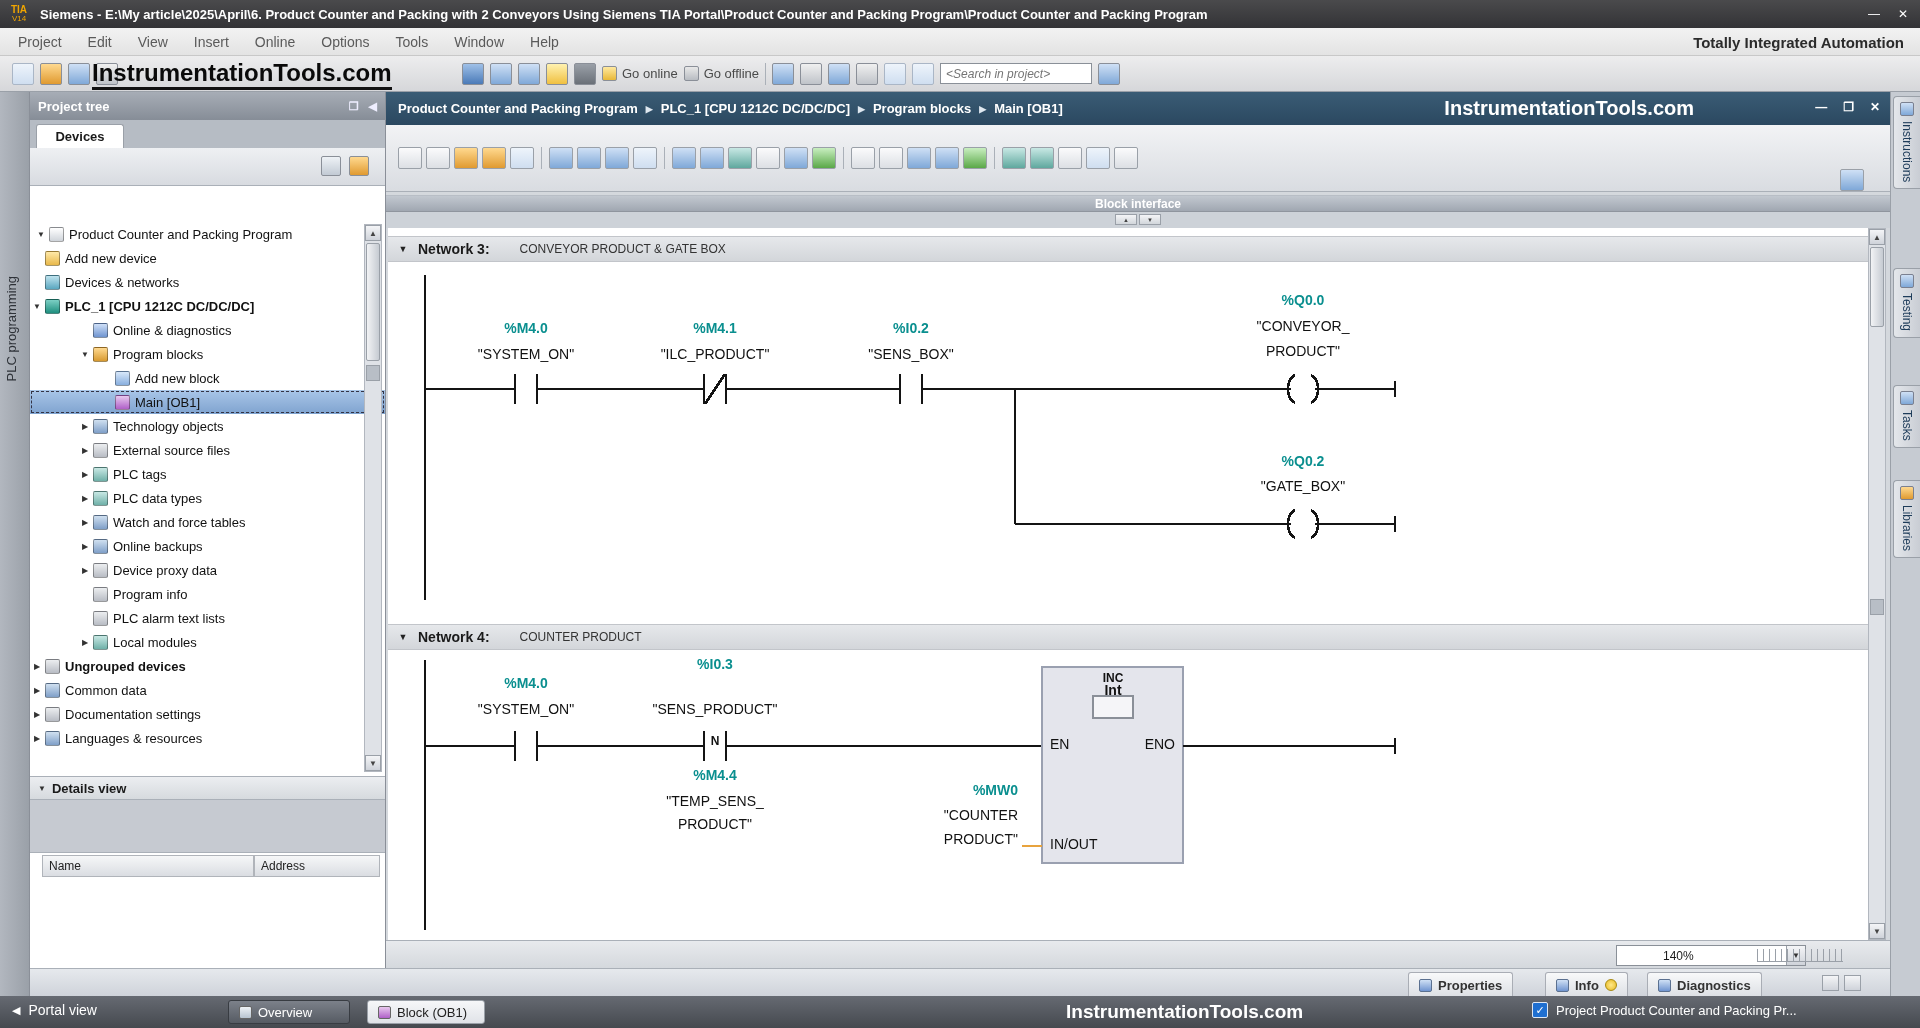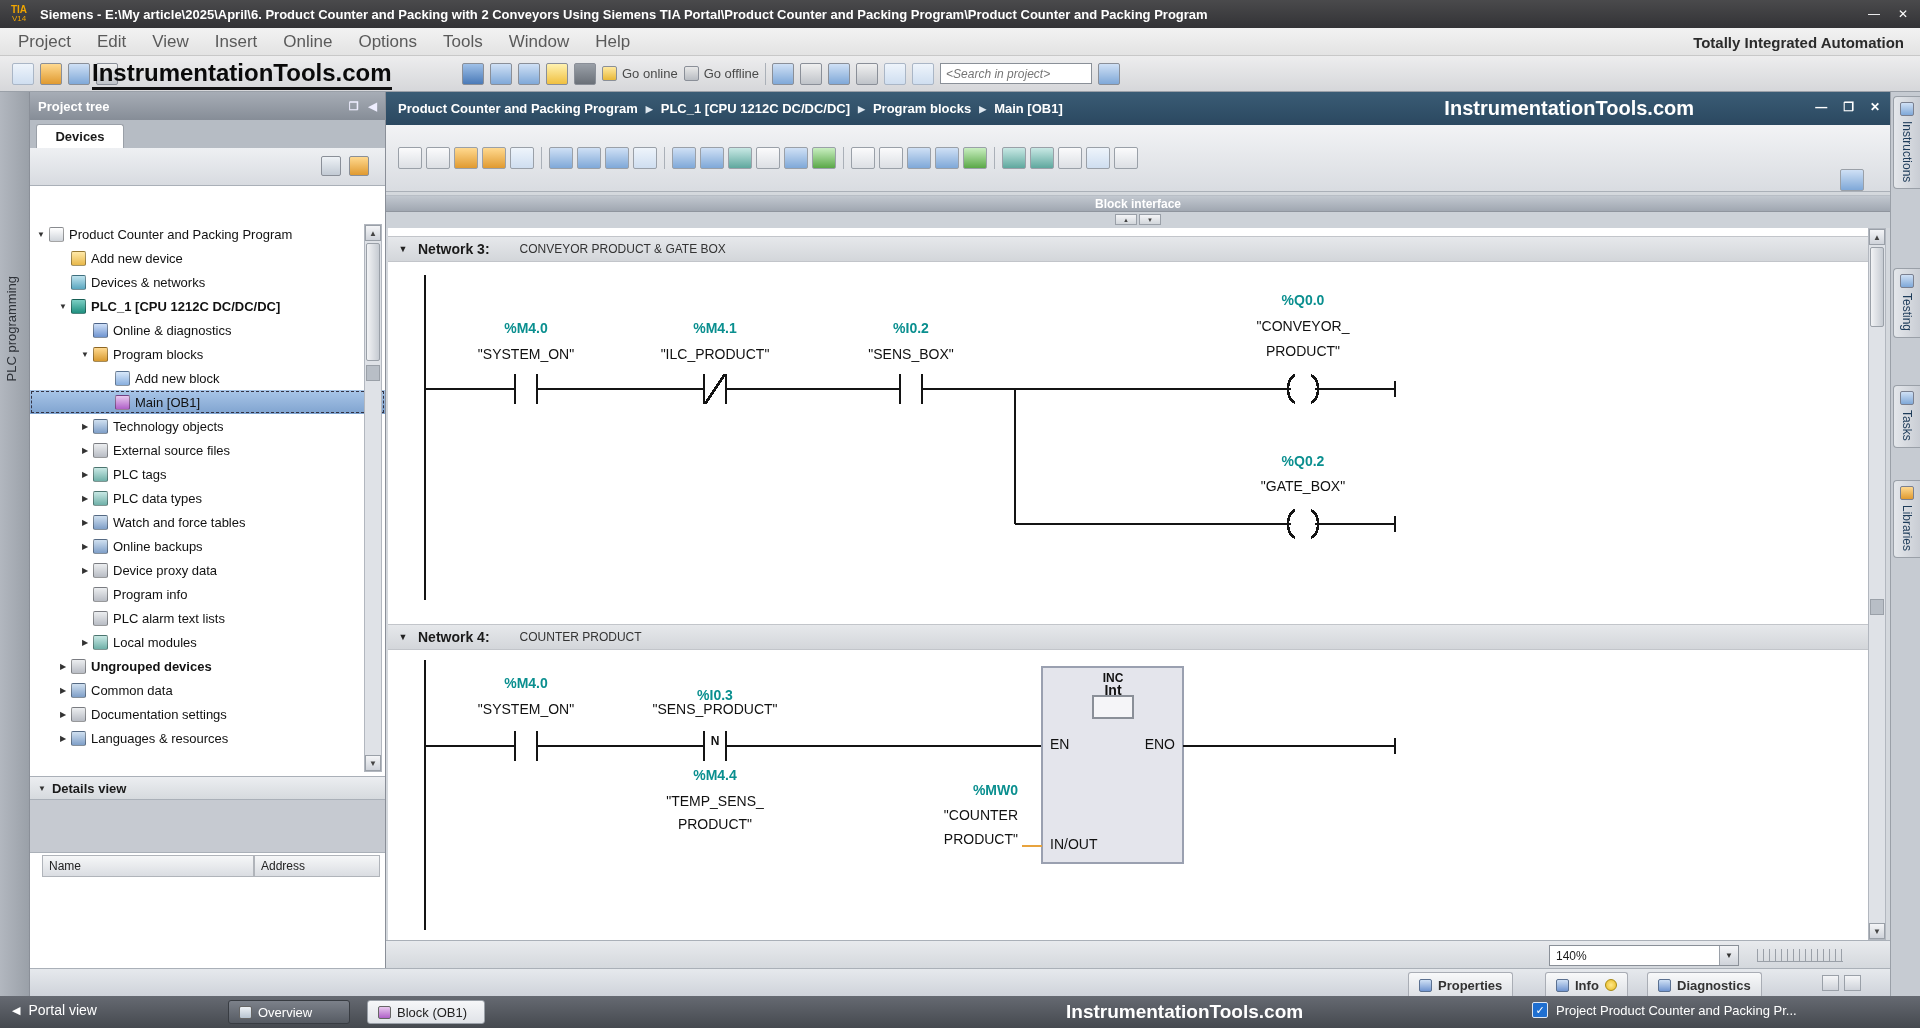--- a/index.html
+++ b/index.html
@@ -11,21 +11,21 @@
   .titlebar { position:absolute; left:0; top:0; width:1920px; height:28px; background:linear-gradient(#4a4a4c,#333336); display:flex; align-items:center; color:#fff; }
   .tialogo { width:30px; height:24px; margin-left:4px; display:flex; flex-direction:column; align-items:center; justify-content:center; line-height:1; }
   .tialogo .l1 { color:#f0a500; font-weight:bold; font-size:10px; }
   .tialogo .l2 { color:#f0a500; font-size:8px; }
   .wtitle { margin-left:6px; font-size:13px; font-weight:bold; white-space:nowrap; overflow:hidden; flex:1; }
   .winbtns { display:flex; gap:18px; margin-right:12px; }
   .wbtn { color:#fff; font-size:12px; cursor:default; }
 
   
   .menubar { position:absolute; left:0; top:28px; width:1920px; height:28px; background:linear-gradient(#f2f2f2,#e3e3e3); display:flex; align-items:center; gap:26px; padding-left:18px; border-bottom:1px solid #c8c8c8; }
-  .menuitem { color:#5a5a5a; font-size:17px; }
+  .menuitem { color:#5a5a5a; font-size:14px; }
   .tiatext { position:absolute; right:16px; top:34px; text-align:right; line-height:1.25; pointer-events:none; }
   .tiatext .t1 { font-size:15px; font-weight:bold; color:#2b2b2b; }
   .tiatext .t2 { font-size:18px; font-weight:bold; color:#8a9098; letter-spacing:2px; }
 
   
   .maintoolbar { position:absolute; left:0; top:56px; width:1920px; height:36px; background:linear-gradient(#ededee,#d6d7da); border-bottom:1px solid #9aa0a8; display:flex; align-items:center; gap:6px; padding-left:12px; }
   .mico { width:22px; height:22px; border:1px solid #8a8f98; border-radius:2px; background:linear-gradient(#fdfdfd,#d8dade); flex:none; }
   .mico.c-orange { background:linear-gradient(#ffd98f,#e09a30); }
   .mico.c-yellow { background:linear-gradient(#fff2b0,#f0c040); }
   .mico.c-blue { background:linear-gradient(#cfe0f5,#7fa8d8); }
@@ -51,21 +51,21 @@
   .phead .picos { margin-left:auto; display:flex; gap:10px; font-size:11px; color:#eef; }
   .ptabs { position:absolute; left:0; top:28px; width:100%; height:32px; background:#b6bcc4; border-bottom:1px solid #9aa0a8; }
   .devtab { position:absolute; left:6px; top:4px; width:88px; height:24px; background:#fff; border:1px solid #9aa0a8; border-bottom:none; border-radius:3px 3px 0 0; display:flex; align-items:center; justify-content:center; font-weight:bold; font-size:13px; }
   .pbar { position:absolute; left:0; top:56px; width:100%; height:38px; background:linear-gradient(#eef0f3,#d8dbe0); border-bottom:1px solid #aab0b8; }
   .pbar .bico { position:absolute; top:8px; width:20px; height:20px; border:1px solid #8a8f98; border-radius:2px; }
   .tree { position:absolute; left:0; top:94px; width:100%; height:590px; background:#fff; padding-top:36px; overflow:hidden; }
   .trow { display:flex; align-items:center; height:24px; font-size:13px; color:#111; }
   .trow .exp { width:14px; flex:none; text-align:center; font-size:8px; color:#333; }
   .trow .ticon { width:15px; height:15px; flex:none; margin:0 5px 0 1px; border-radius:2px; border:1px solid rgba(0,0,0,.35); }
   .trow .tlabel { white-space:nowrap; }
-  .lvl0 { padding-left:4px; } .lvl1 { padding-left:26px; } .lvl2 { padding-left:48px; } .lvl3 { padding-left:70px; }
+  .lvl0 { padding-left:4px; } .lvl1 { } .lvl2 { padding-left:48px; } .lvl3 { padding-left:70px; }
   .trow.b .tlabel { font-weight:bold; }
   .trow.sel { background:linear-gradient(#a9c6e8,#7fa3cf); outline:1px dashed #334; outline-offset:-2px; }
   .ic-proj { background:linear-gradient(#ffffff,#cfd4da); }
   .ic-add  { background:linear-gradient(#ffe9a8,#e8b84a); }
   .ic-net  { background:linear-gradient(#bfe3ee,#5aa7c0); }
   .ic-plc  { background:linear-gradient(#7ccfc4,#1f8f7f); }
   .ic-cfg  { background:linear-gradient(#ffd9a0,#e09038); }
   .ic-diag { background:linear-gradient(#cfe0f8,#6f94d0); }
   .ic-folder { background:linear-gradient(#ffd98f,#d89a30); }
   .ic-addblk { background:linear-gradient(#d8e8fa,#88aede); }
@@ -110,21 +110,21 @@
   .nethead .ncomment { font-size:12px; color:#333; }
   .ladsvg { position:absolute; left:0; top:0; z-index:1; pointer-events:none; }
   .lad { position:absolute; font-size:14px; white-space:nowrap; transform:translateX(-50%); color:#111; z-index:3; }
   .lad.addr { color:#0a8f8f; font-weight:bold; }
   .lad.lft { transform:none; }
   .lad.rgt { transform:translateX(-100%); }
   .lad.big { font-size:12px; font-weight:bold; }
 
   .cscroll { position:absolute; left:1482px; top:136px; width:18px; height:712px; background:#dfe2e7; border:1px solid #b2b7bf; }
   .zoomrow { position:absolute; left:0; top:848px; width:100%; height:28px; background:linear-gradient(#e8eaed,#d4d8dd); border-top:1px solid #aab0b8; }
-  .zoomsel { position:absolute; left:1163px; top:4px; width:190px; height:21px; background:#fff; border:1px solid #8a9098; display:flex; align-items:center; }
+  .zoomsel { position:absolute; left:1230px; top:4px; width:190px; height:21px; background:#fff; border:1px solid #8a9098; display:flex; align-items:center;padding-left:40px; }
   .zoomsel .zval { flex:1; padding-left:6px; font-size:12px; }
   .zoomsel .zbtn { width:19px; height:100%; background:linear-gradient(#f4f5f7,#cfd3da); border-left:1px solid #9aa0a8; font-size:8px; text-align:center; line-height:19px; color:#333; }
   .ruler { position:absolute; left:1371px; top:8px; width:86px; height:13px; background:repeating-linear-gradient(to right,#9aa0a8 0 1px,transparent 1px 6px); border-bottom:1px solid #9aa0a8; }
 
   
   .rightstrip { position:absolute; left:1890px; top:92px; width:30px; height:904px; background:#c6cbd2; border-left:1px solid #9aa0a8; }
   .rtab { position:absolute; left:2px; width:27px; background:linear-gradient(to right,#e4e7eb,#c9cdd4); border:1px solid #9aa0a8; border-right:none; border-radius:4px 0 0 4px; display:flex; flex-direction:column; align-items:center; padding-top:5px; }
   .rtab .ricon { width:14px; height:14px; border-radius:2px; border:1px solid #7a8090; background:linear-gradient(#cfe0f5,#7fa8d8); margin-bottom:5px; flex:none; }
   .rtab .rlabel { writing-mode:vertical-rl; font-size:12px; color:#1e3c5a; padding-bottom:6px; }
 
@@ -490,21 +490,21 @@
       <span class="lad addr" style="left:523px; top:92px;">%I0.2</span>
       <span class="lad" style="left:523px; top:118px;">"SENS_BOX"</span>
       <span class="lad addr" style="left:915px; top:64px;">%Q0.0</span>
       <span class="lad" style="left:915px; top:90px;">"CONVEYOR_</span>
       <span class="lad" style="left:915px; top:115px;">PRODUCT"</span>
       <span class="lad addr" style="left:915px; top:225px;">%Q0.2</span>
       <span class="lad" style="left:915px; top:250px;">"GATE_BOX"</span>
 
       <span class="lad addr" style="left:138px; top:447px;">%M4.0</span>
       <span class="lad" style="left:138px; top:473px;">"SYSTEM_ON"</span>
-      <span class="lad addr" style="left:327px; top:459px;">%I0.3</span>
+      <span class="lad addr" style="left:327px; top:428px;">%I0.3</span>
       <span class="lad" style="left:327px; top:473px;">"SENS_PRODUCT"</span>
       <span class="lad big" style="left:327px; top:506px;">N</span>
       <span class="lad addr" style="left:327px; top:539px;">%M4.4</span>
       <span class="lad" style="left:327px; top:565px;">"TEMP_SENS_</span>
       <span class="lad" style="left:327px; top:588px;">PRODUCT"</span>
       <span class="lad big" style="left:725px; top:443px;">INC</span>
       <span class="lad" style="left:725px; top:454px;font-weight:bold;">Int</span>
       <span class="lad lft" style="left:662px; top:508px;">EN</span>
       <span class="lad rgt" style="left:787px; top:508px;">ENO</span>
       <span class="lad lft" style="left:662px; top:608px;">IN/OUT</span>

